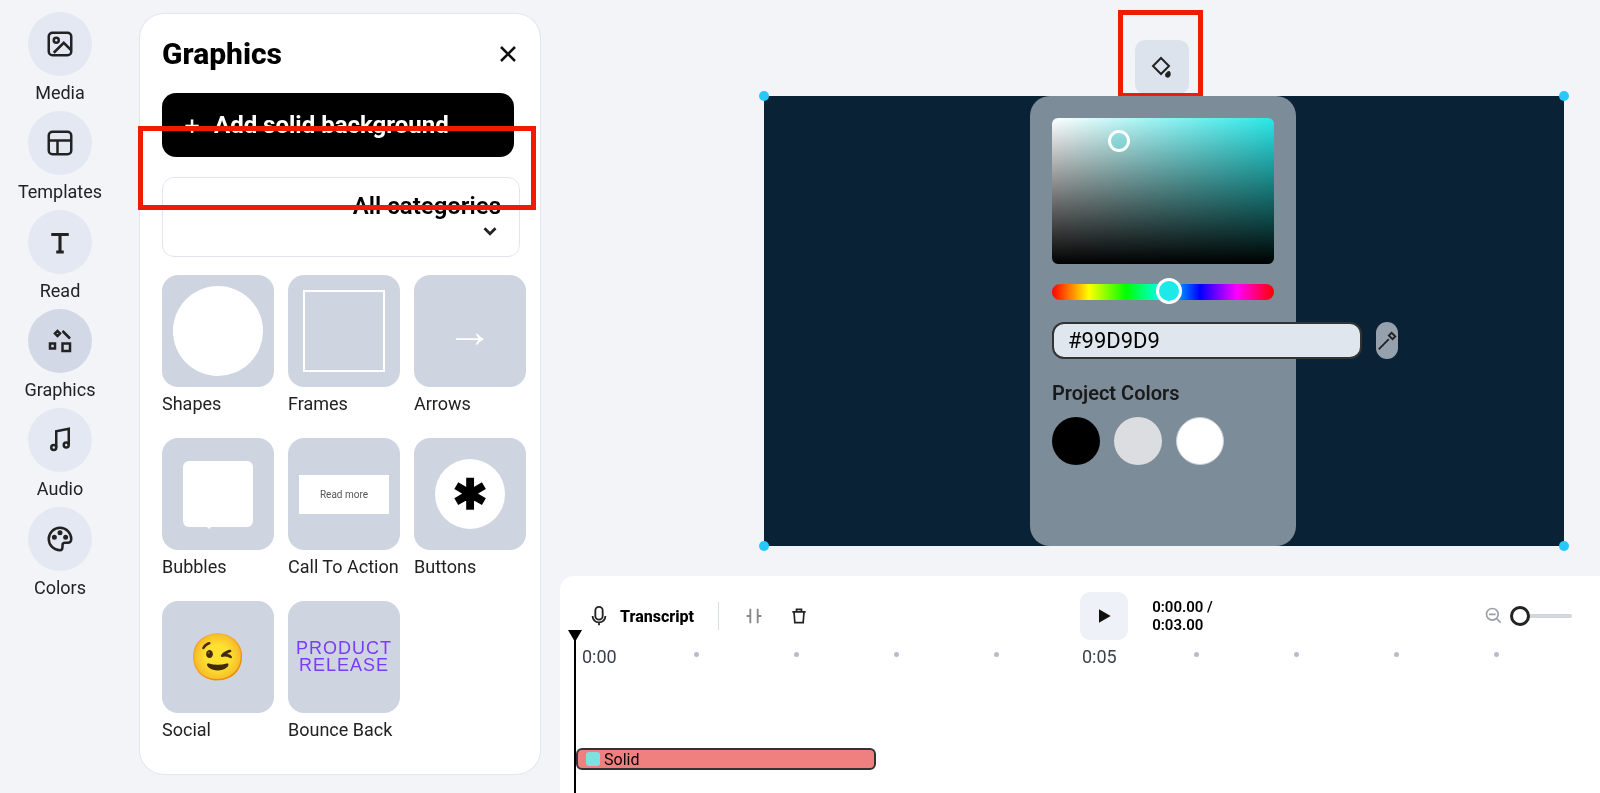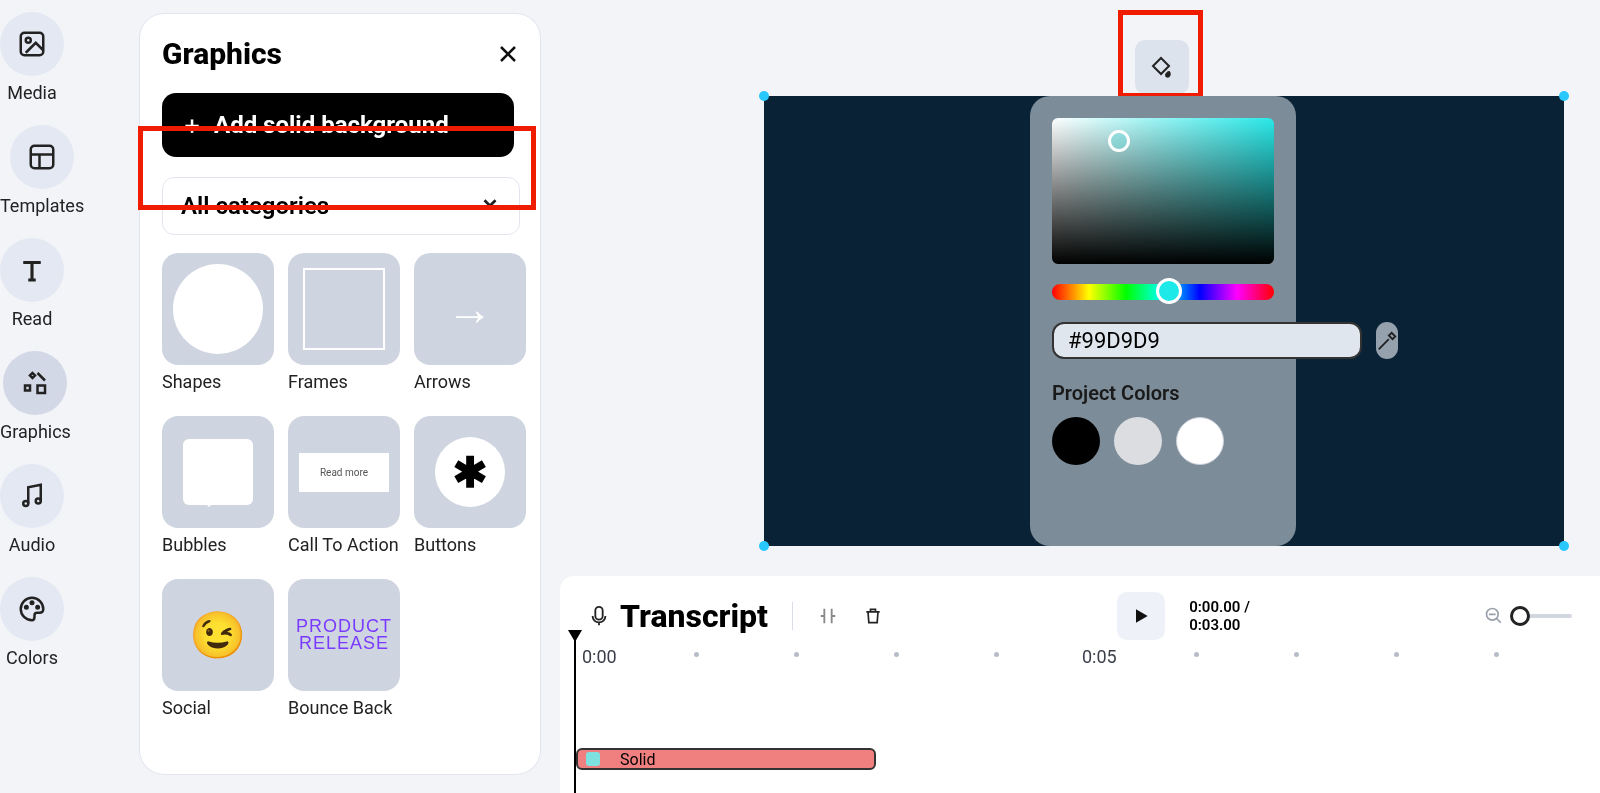--- a/index.html
+++ b/index.html
@@ -21,22 +21,22 @@
     position: relative;
   }
 
   
   .sidebar {
     position: absolute;
     left: 0; top: 0;
     width: 120px; height: 100%;
     display: flex;
     flex-direction: column;
-    align-items: flex-start;
-    gap: 22px;
+    align-items: center;
+    gap: 8px;
     padding-top: 12px;
   }
   .side-item {
     display:flex; flex-direction:column; align-items:center;
     gap:6px; cursor:pointer;
   }
   .side-icon {
     width:64px; height:64px;
     border-radius:50%;
     background:#e3e8f2;
@@ -81,23 +81,24 @@
     width:398px; height:84px;
     border:5px solid var(--red-highlight);
     pointer-events:none;
   }
 
   .categories {
     margin-top:20px;
     border:1px solid #e2e5ee;
     border-radius:12px;
     padding:14px 18px;
-    display:flex; justify-content:space-between; align-items:flex-start;
+    display:flex; justify-content:space-between; align-items:flex-end;
     font-size:24px; font-weight:600;
     cursor:pointer;
+    flex-direction:column;
   }
 
   .grid {
     margin-top:18px;
     display:grid;
     grid-template-columns: repeat(3, 112px);
     gap:24px 14px;
   }
   .card {
     width:112px;
@@ -225,26 +226,26 @@
   .tick{position:absolute;top:4px;width:5px;height:5px;background:#b7bcc8;border-radius:50%;}
   .tick-label{position:absolute;top:-2px;font-size:18px;color:#3a3f4a;}
   .playhead{position:absolute;left:14px;top:0;width:2px;height:180px;background:#000;}
   .playhead::before{content:"";position:absolute;top:-8px;left:-6px;border:7px solid transparent;border-top:12px solid #000;}
   .clip{
     position:absolute; left:16px; top:172px;
     width:300px; height:22px;
     background:#f08080;
     border:2px solid #333;
     border-radius:6px;
-    display:flex; align-items:center; gap:20px;
+    display:flex; align-items:center; gap:4px;
     padding:0 8px;
     font-size:16px;
   }
   .clip .cc{width:14px;height:14px;border-radius:3px;background:#7fe0e0;}
-  .transcript-title{font-size:32px;font-weight:800;display:flex;gap:10px;align-items:center;}
+  .transcript-title{font-size:16px;font-weight:800;display:flex;gap:10px;align-items:center;}
   svg{display:block;}
 </style>
 </head>
 <body>
 
 <div class="sidebar">
   <div class="side-item">
     <div class="side-icon">
       <svg width="30" height="30" viewBox="0 0 24 24" fill="none" stroke="#222" stroke-width="2">
           <rect x="3" y="3" width="18" height="18" rx="3"></rect>

